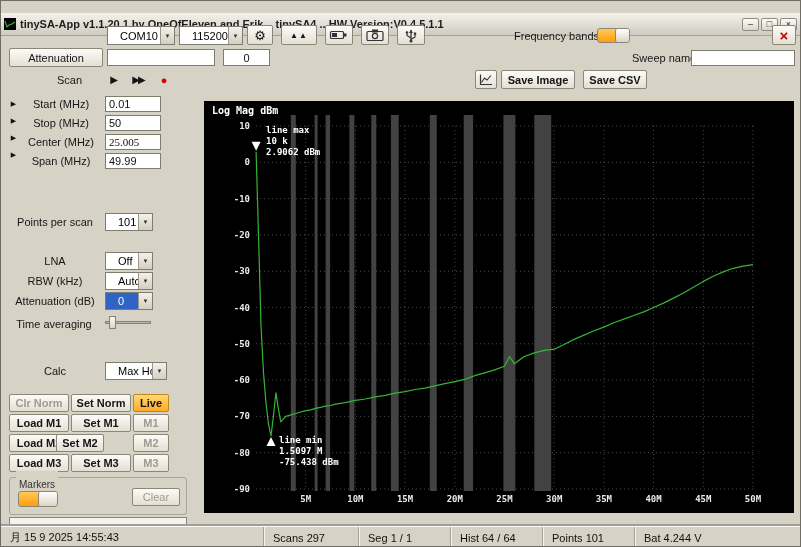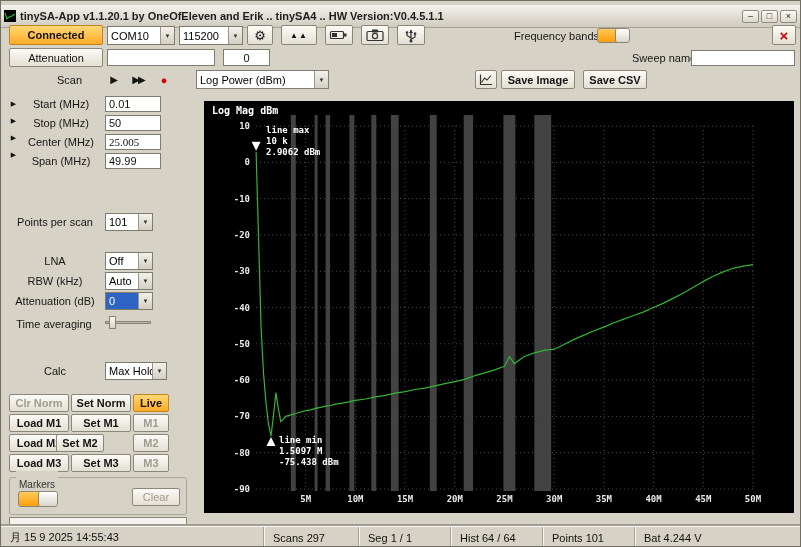--- a/index.html
+++ b/index.html
@@ -1,31 +1,31 @@
 <!DOCTYPE html>
 <html><head>
 <meta charset="utf-8">
 <style>
   *{box-sizing:border-box;margin:0;padding:0}
   html,body{width:801px;height:547px;overflow:hidden}
   body{font-family:"Liberation Sans",sans-serif;font-size:11px;background:#8d9299}
   .window{position:relative;width:801px;height:547px;background:#d6d2c6;border:1px solid #6f6d64;overflow:hidden}
-  .titlebar{position:absolute;left:0;top:4px;width:100%;height:18px;background:linear-gradient(#f4f2ec,#cfcbbf);border-bottom:1px solid #a6a296;display:flex;align-items:center;padding:11px 3px}
+  .titlebar{position:absolute;left:0;top:12px;width:100%;height:18px;background:linear-gradient(#f4f2ec,#cfcbbf);border-bottom:1px solid #a6a296;display:flex;align-items:center;padding:11px 3px}
   .titlebar .title{font-weight:bold;font-size:11px;color:#1d1d1d;margin-left:4px;white-space:nowrap}
   .win-ctl{margin-left:auto;display:flex;gap:2px}
   .win-btn{width:17px;height:13px;font-size:9px;line-height:10px;text-align:center;background:linear-gradient(#fdfcf9,#dbd7cb);border:1px solid #8f8c80;border-radius:2px;color:#222;padding:0}
   .btn{position:absolute;display:flex;align-items:center;justify-content:center;background:linear-gradient(#fcfbf7,#e3dfd3);border:1px solid #8a8678;border-radius:2px;font-size:11px;color:#141414;font-family:"Liberation Sans",sans-serif;padding:0}
   .btn.bold{font-weight:bold}
   .btn.orange{background:linear-gradient(#ffd877,#ffab26);border-color:#c2841d;font-weight:bold}
   .btn.disabled{color:#9e9b8f}
   .btn.flat{background:transparent;border:none}
   .input{position:absolute;background:#fff;border:1px solid #7e7b6f;font-size:11px;padding:1px 3px;color:#111;font-family:"Liberation Sans",sans-serif}
   .input.center{text-align:center}
   .select{position:absolute;background:#fff;border:1px solid #7e7b6f;display:flex;align-items:stretch;font-size:11px}
-  .select .val{flex:1;padding:1px 3px;white-space:nowrap;overflow:hidden;display:flex;align-items:center}
+  .select .val{flex:1;padding:1px 12px;white-space:nowrap;overflow:hidden;display:flex;align-items:center}
   .select .val.sel{background:#2f63c4;color:#fff}
   .select .arr{width:14px;background:linear-gradient(#f3f1ea,#d3cfc3);border-left:1px solid #9a968a;font-size:6px;display:flex;align-items:center;justify-content:center;color:#333}
   .label{position:absolute;color:#161616;white-space:nowrap}
   .label.r{text-align:center}
   .exp{position:absolute;width:13px;height:14px;font-size:7px;display:flex;align-items:center;justify-content:center;background:transparent;border:none;color:#111;padding:0}
   .toggle{position:absolute;border:1px solid #8a8678;border-radius:3px;background:linear-gradient(#ffca5a,#ff9d0a)}
   .toggle .knob{position:absolute;right:0;top:0;height:100%;background:linear-gradient(#ffffff,#d9d5c9);border-left:1px solid #8a8678;border-radius:2px}
   .slider{position:absolute}
   .slider .track{position:absolute;left:0;right:0;top:5px;height:3px;background:#b9b5a9;border:1px solid #87836f}
   .slider .thumb{position:absolute;left:4px;top:0;width:7px;height:13px;background:linear-gradient(#fbfaf6,#d8d4c8);border:1px solid #84816f}
@@ -54,21 +54,20 @@
         <polyline points="1,3 3,9 5,7 8,6 11,4" fill="none" stroke="#35b535" stroke-width="1.2"></polyline>
       </svg>
     <span class="title">tinySA-App v1.1.20.1 by OneOfEleven and Erik .. tinySA4 .. HW Version:V0.4.5.1.1</span>
     <div class="win-ctl">
       <button class="win-btn">–</button>
       <button class="win-btn">□</button>
       <button class="win-btn">×</button>
     </div>
   </div>
 
-  <button class="btn orange" style="left:8px;top:24px;width:94px;height:20px">Connected</button>
   <div class="select" style="left:106px;top:25px;width:68px;height:19px">
     <span class="val">COM10</span>
     <span class="arr">▼</span>
   </div>
   <div class="select" style="left:178px;top:25px;width:64px;height:19px">
     <span class="val">115200</span>
     <span class="arr">▼</span>
   </div>
   <button class="btn" style="left:246px;top:24px;width:26px;height:20px;font-size:13px">
       <span>⚙</span>
@@ -118,24 +117,20 @@
   <span class="label" style="left:56px;top:73px">Scan</span>
   <button class="btn flat" style="left:104px;top:70px;width:18px;height:17px;font-size:10px">
       <span>▶</span>
     </button>
   <button class="btn flat" style="left:124px;top:70px;width:26px;height:17px;font-size:10px;letter-spacing:-2px">
       <span>▶▶</span>
     </button>
   <button class="btn flat" style="left:154px;top:70px;width:18px;height:17px;font-size:11px">
       <span class="red">●</span>
     </button>
-  <div class="select" style="left:195px;top:69px;width:133px;height:19px">
-    <span class="val">Log Power (dBm)</span>
-    <span class="arr">▼</span>
-  </div>
   <button class="btn" style="left:474px;top:69px;width:22px;height:19px">
     <svg class="icon-svg" width="16" height="14" viewBox="0 0 16 14">
         <path d="M2.5 1.5 V11.5 H14" fill="none" stroke="#333" stroke-width="1.2"></path>
         <polyline points="3.5,9.5 6.5,5 9,7 13,2.5" fill="none" stroke="#333" stroke-width="1.1"></polyline>
       </svg>
   </button>
   <button class="btn bold" style="left:500px;top:69px;width:74px;height:19px">Save Image</button>
   <button class="btn bold" style="left:582px;top:69px;width:64px;height:19px">Save CSV</button>
 
   <button class="exp" style="left:6px;top:96px">▶</button>

